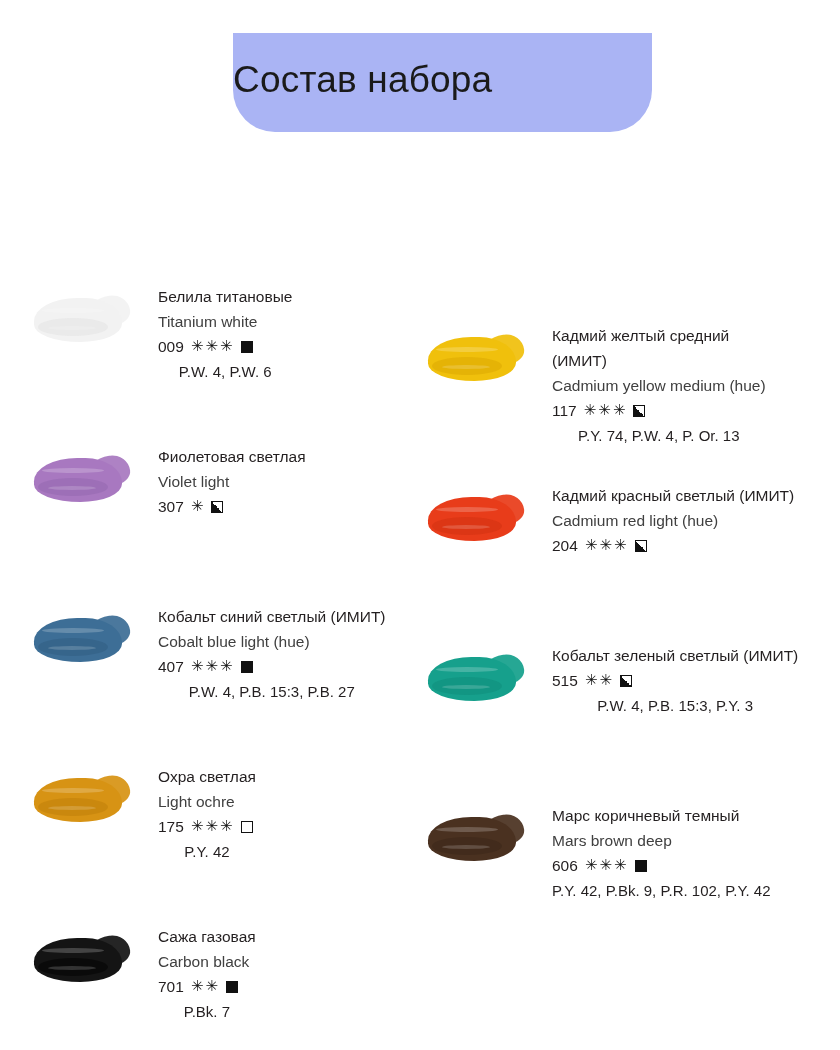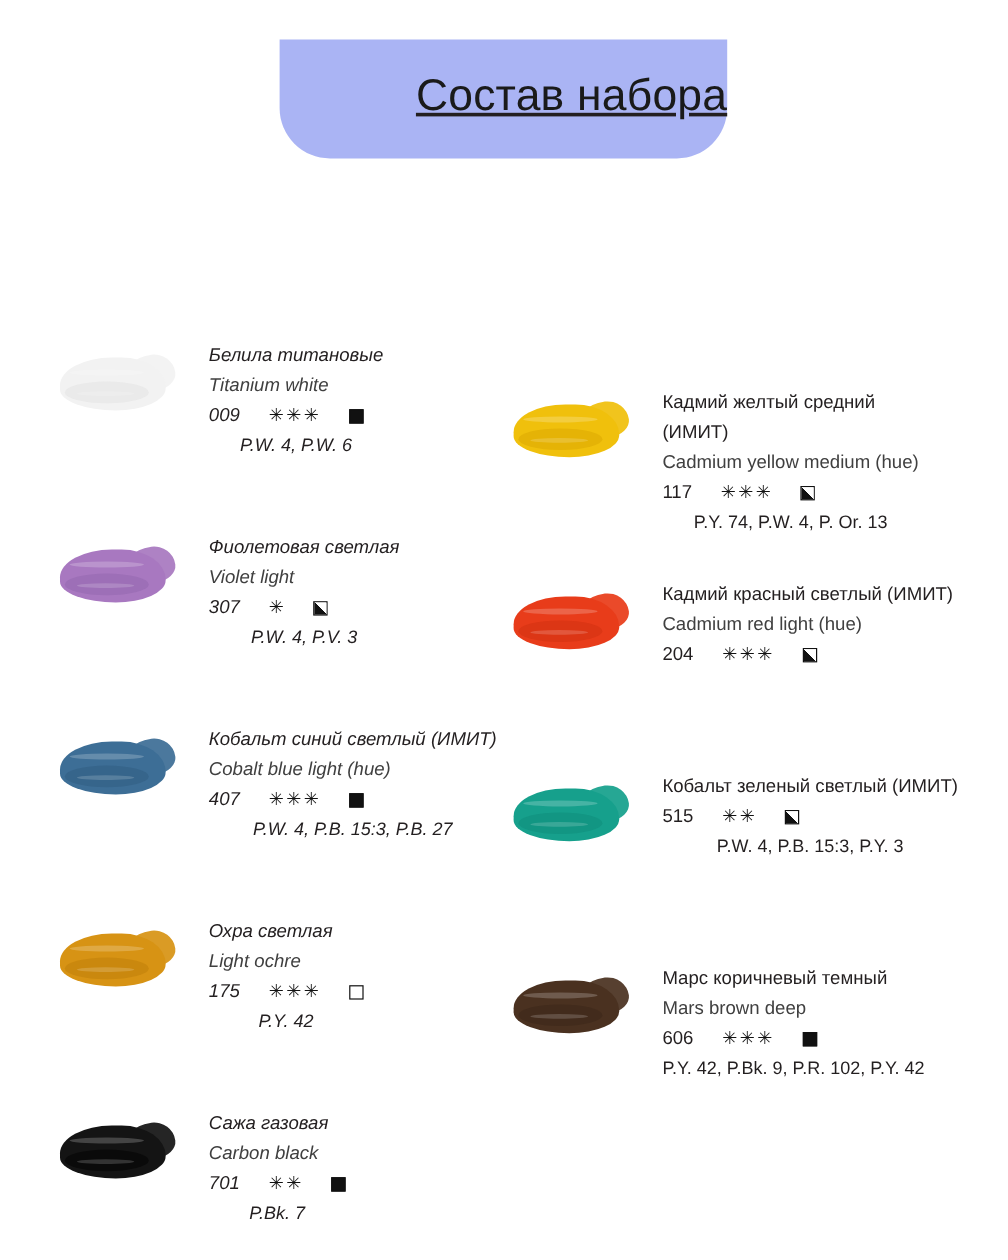--- a/index.html
+++ b/index.html
@@ -21,28 +21,27 @@
     position: absolute;
     left: 0;
     top: 33px;
     width: 840px;
     height: 100px;
   }
   .banner {
     position: absolute;
     left: 233px;
     top: 0;
-    width: 373px;
+    width: 419px;
     height: 99px;
     background: #aab4f4;
     border-radius: 0 0 42px 42px;
     display: flex;
     align-items: center;
-    justify-content: flex-end;
-    text-decoration: underline;
+    justify-content: flex-start;
   }
   .banner-title {
     font-size: 37px;
     font-weight: 400;
     color: #1a1a1a;
     letter-spacing: 0.2px;
     line-height: 1;
     padding-bottom: 6px;
   }
 
@@ -58,22 +57,21 @@
     width: 840px;
     height: 160px;
   }
   .cell {
     display: flex;
     align-items: flex-start;
     box-sizing: border-box;
   }
   .cell.left {
     width: 420px;
-    padding-left: 48px;
-    font-style: italic;
+    padding-left: 32px;
   }
   .cell.right {
     width: 420px;
     padding-left: 6px;
     margin-top: 39px;
   }
   .cell.empty { visibility: hidden; }
 
   
   .swatch {
@@ -143,21 +141,21 @@
     white-space: pre-line;
   }
   .info .name-ru { color: #231f20; }
   .info .name-en { color: #404040; }
   .info .pigments { color: #231f20; font-size: 15px; text-align: center; }
 
   .codeline {
     display: flex;
     align-items: center;
     height: 25px;
-    gap: 22px;
+    gap: 5px;
   }
   .codeline .code {
     font-size: 15.5px;
     line-height: 25px;
     color: #231f20;
   }
   .stars {
     display: inline-flex;
     align-items: center;
     gap: 2px;
@@ -275,21 +273,20 @@
         <div class="info">
           <div class="name-ru">Фиолетовая светлая</div>
           <div class="name-en">Violet light</div>
           <div class="codeline">
             <span class="code">307</span>
             <span class="stars">
               <span class="star">✳</span>
             </span>
             <span class="opacity-box half"></span>
           </div>
-          <div class="pigments">P.W. 4, P.V. 3</div>
         </div>
       </div>
       <div class="cell right">
         <div class="swatch">
           <div class="blob">
             <div class="tail" style="background: rgb(232, 60, 26);"></div>
             <div class="body" style="background: rgb(232, 60, 26);"></div>
             <div class="shade" style="background: rgb(207, 47, 16);"></div>
             <div class="streak1"></div>
             <div class="streak2"></div>

